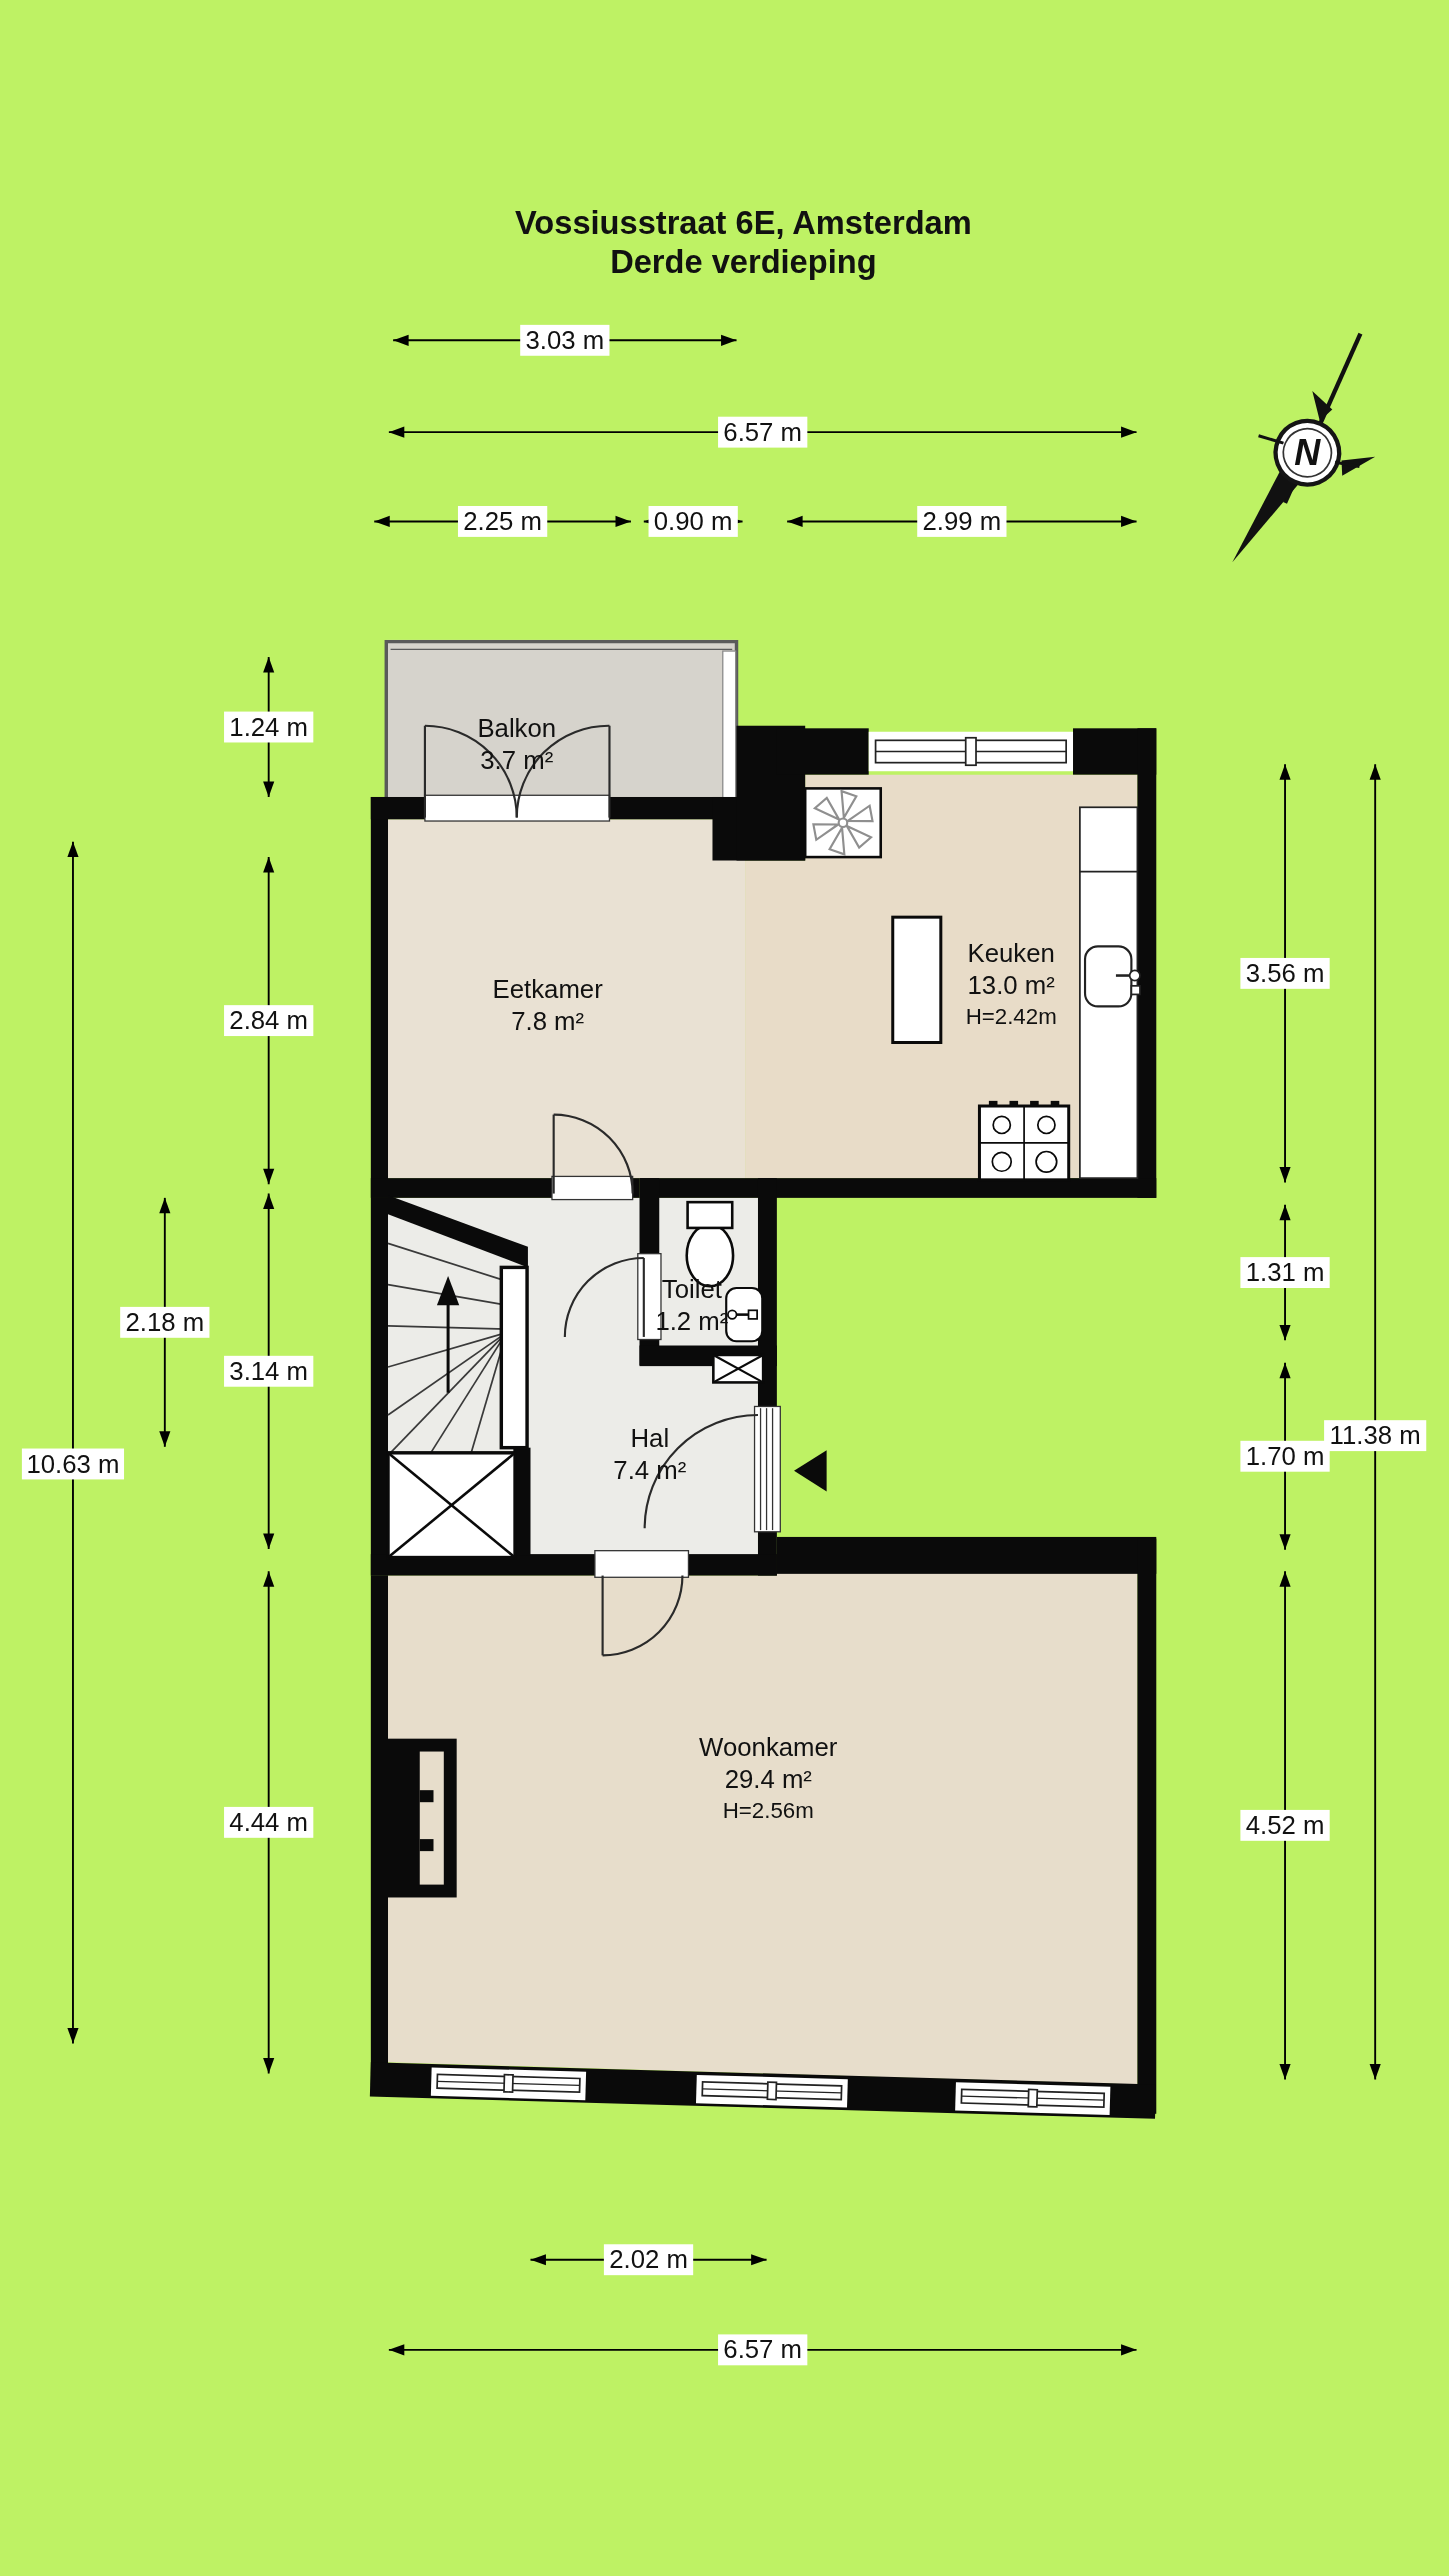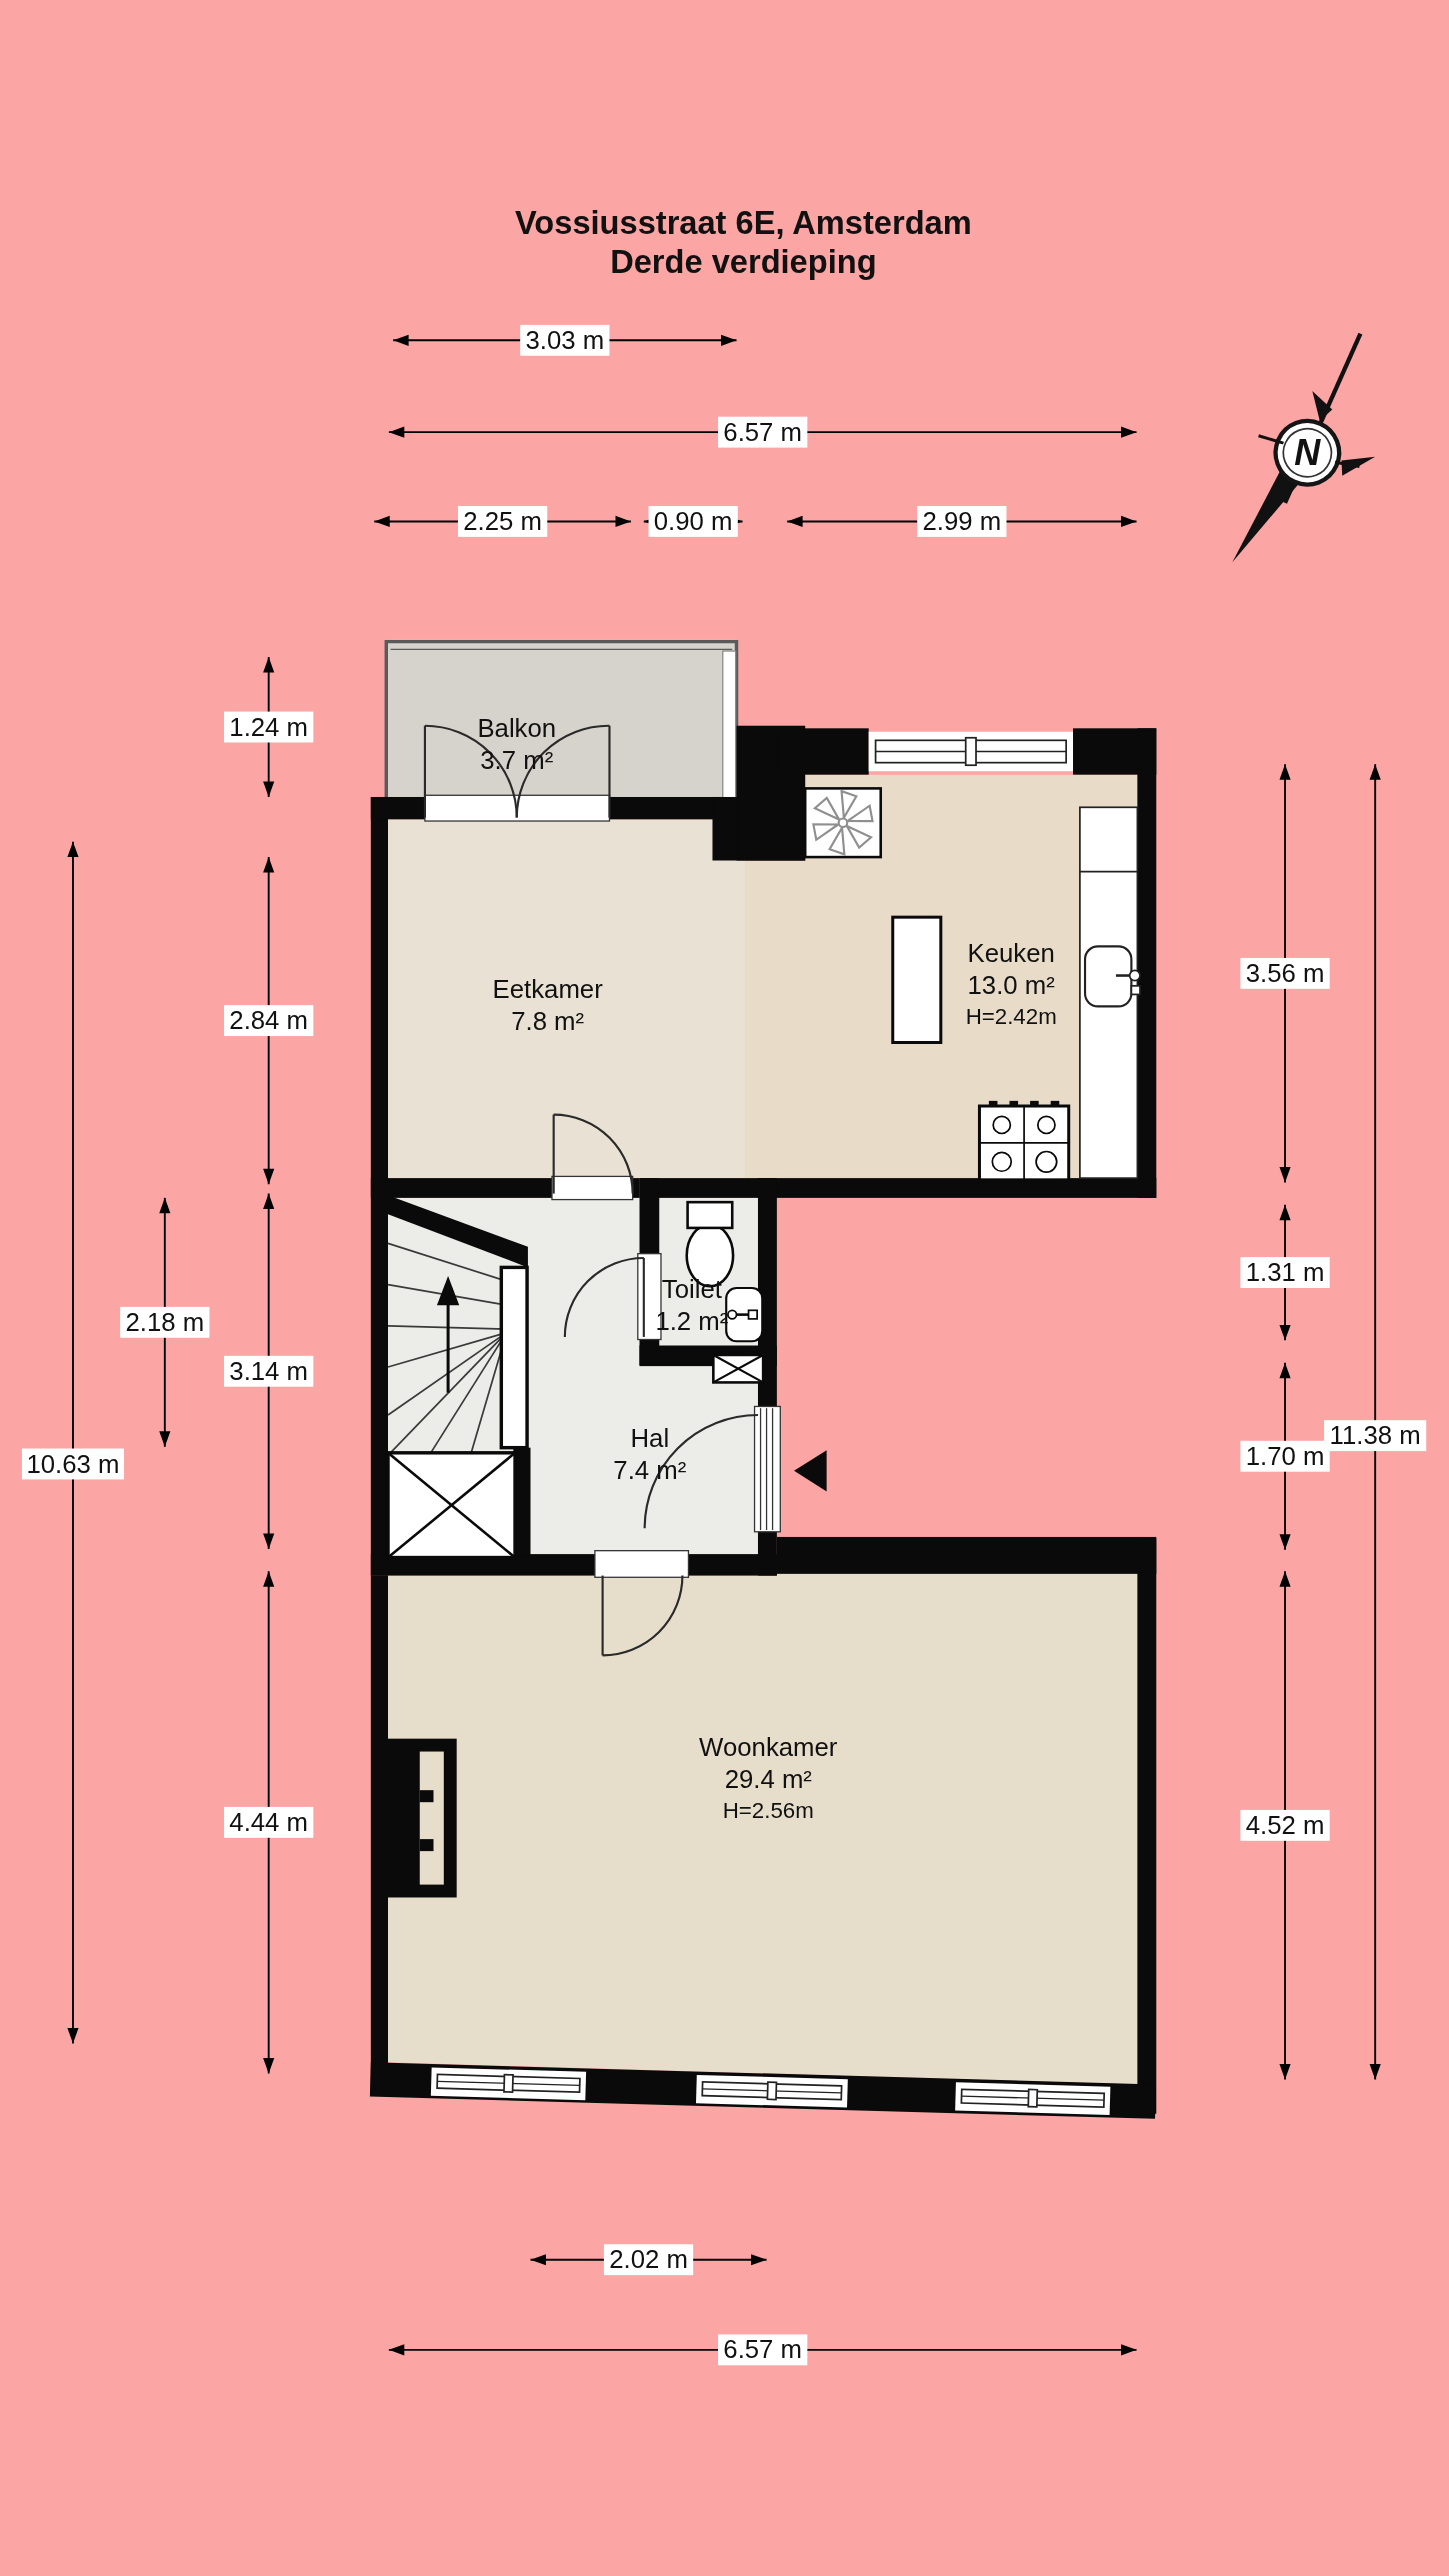--- a/index.html
+++ b/index.html
@@ -1,16 +1,16 @@
 <!DOCTYPE html>
 <html style="font-size:13.7px"><head>
 <meta charset="utf-8">
 <style>
   html,body{margin:0;padding:0;background:#ffffff;}
-  .page{position:relative;width:1449px;height:2576px;background:#fca5a5;overflow:hidden;}
+  .page{position:relative;width:1449px;height:2576px;background:#bef264;overflow:hidden;}
   svg{position:absolute;left:0;top:0;}
   text{font-family:"Liberation Sans","DejaVu Sans",sans-serif;fill:#111;}
   .title-line{font-weight:bold;font-size:38px;}
   .room-name,.room-area{font-size:30px;}
   .room-height{font-size:26px;}
   .dim-label{font-size:30px;}
   .compass-n{font-weight:bold;font-style:italic;font-size:42px;}
 </style>
 </head>
 <body>

